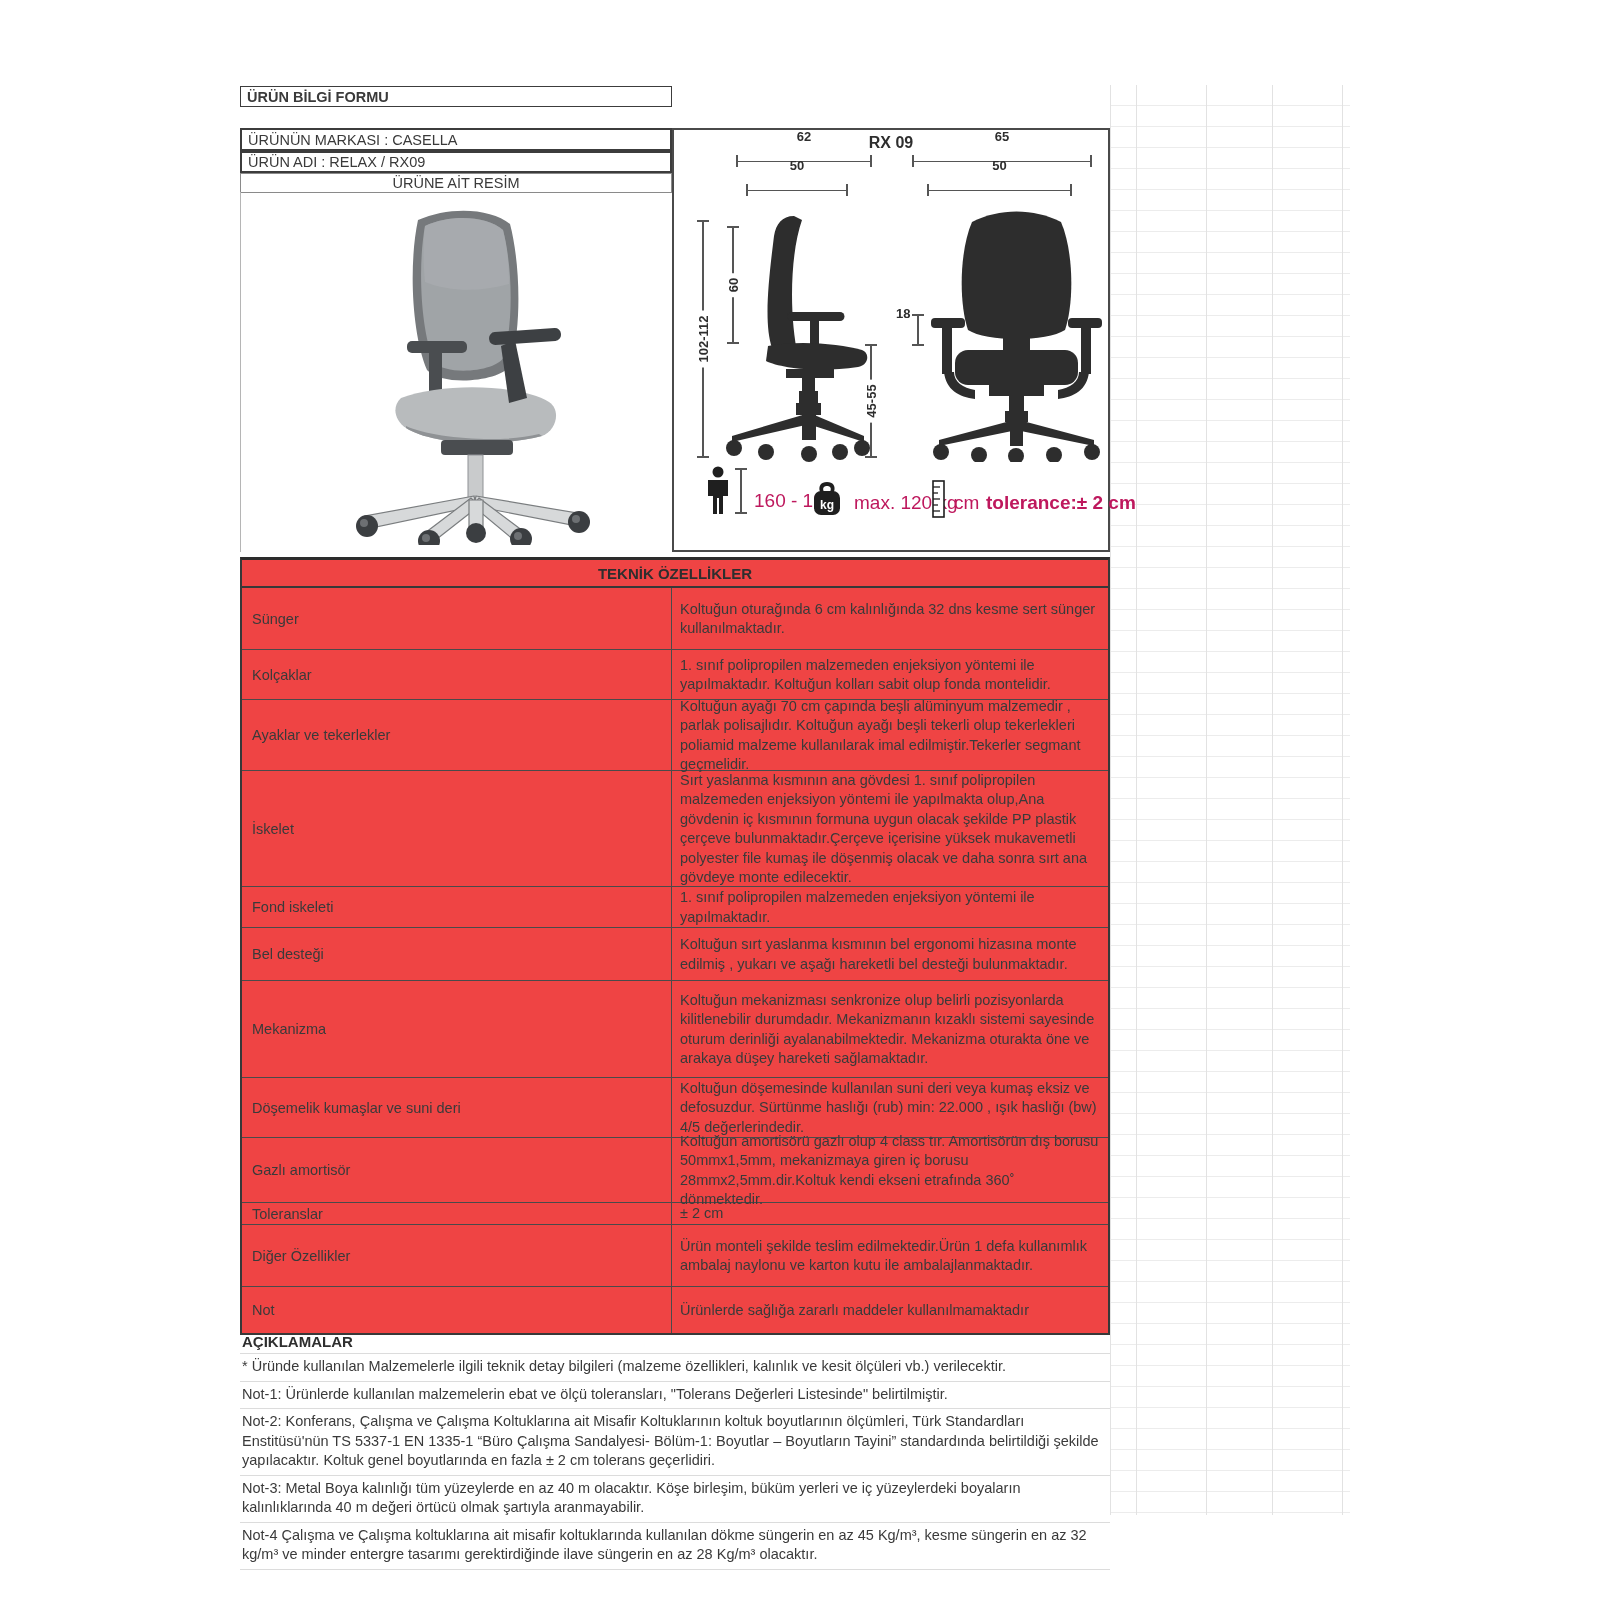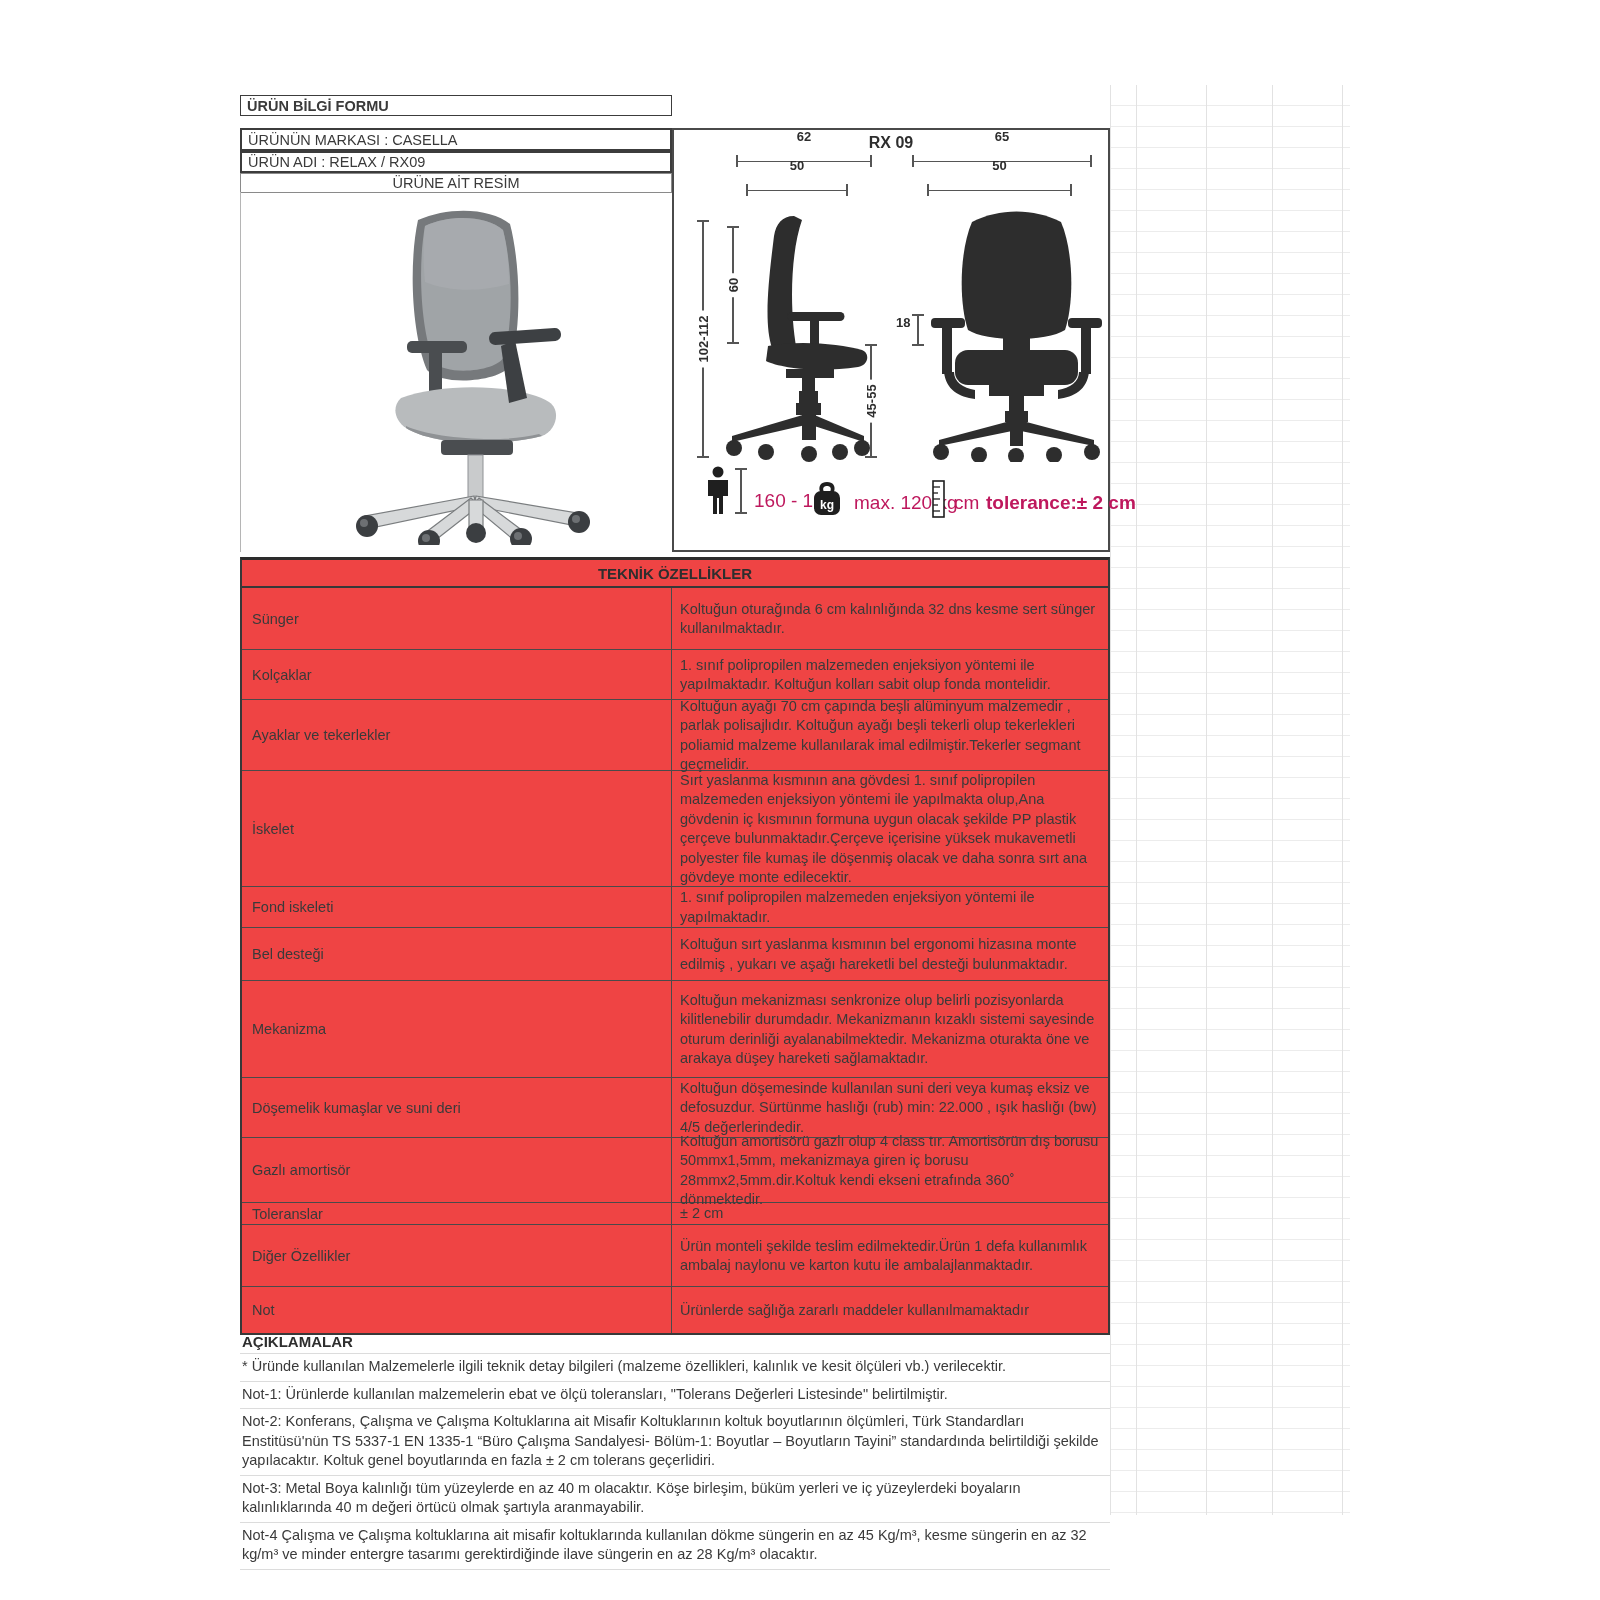--- a/index.html
+++ b/index.html
@@ -65,21 +65,21 @@
 <body>
 
 <div class="abs ghost-grid">
   <div class="gcol" style="left:0px"></div>
   <div class="gcol" style="left:26px"></div>
   <div class="gcol" style="left:96px"></div>
   <div class="gcol" style="left:162px"></div>
   <div class="gcol" style="left:232px"></div>
 </div>
 
-<div class="abs cell bold" style="left:240px;top:86px;width:432px;height:21px;border-width:1.5px;margin-top:9px;">ÜRÜN BİLGİ FORMU</div>
+<div class="abs cell bold" style="left:240px;top:86px;width:432px;height:21px;border-width:1.5px;">ÜRÜN BİLGİ FORMU</div>
 
 <div class="abs cell" style="left:240px;top:128px;width:432px;height:23px;">ÜRÜNÜN MARKASI : CASELLA</div>
 
 <div class="abs cell" style="left:240px;top:151px;width:432px;height:22px;">ÜRÜN ADI : RELAX / RX09</div>
 
 <div class="abs cell center" style="left:240px;top:173px;width:432px;height:20px;border-width:1px;border-color:#8a8a8a;">ÜRÜNE AİT RESİM</div>
 
 <div class="abs photo-area">
   <svg style="position:absolute;left:80px;top:8px;" width="310" height="345" viewBox="0 0 310 345">
 
@@ -165,21 +165,21 @@
   </div>
   <div class="vdim" style="left:196px;top:214px;height:114px;">
     <div class="tick t-t"></div>
       <div class="tick t-b"></div>
     <span class="vlabel">45-55</span>
   </div>
   <div class="vdim" style="left:243px;top:184px;height:32px;">
     <div class="tick t-t"></div>
       <div class="tick t-b"></div>
   </div>
-  <span class="dimnum" style="left:222px;top:185px;">18</span>
+  <span class="dimnum" style="left:222px;top:176px;">18</span>
 
   <svg style="position:absolute;left:48px;top:84px;" width="150" height="248" viewBox="0 0 150 248" fill="#2d2d2d">
     <path d="M72,2 C60,2 54,10 52,22 C46,70 42,110 50,134 L76,142 C67,102 68,40 80,6 Z"></path>
     <rect x="88" y="104" width="9" height="36"></rect>
     <path d="M70,98 h48 a4,4 0 0 1 0,9 h-48 a4,4 0 0 1 0,-9 Z"></path>
     <path d="M46,132 C78,126 118,130 140,136 C148,139 147,151 136,153 C96,159 58,154 44,147 Z"></path>
     <rect x="64" y="155" width="48" height="9"></rect>
     <rect x="80" y="164" width="13" height="13"></rect>
     <rect x="77" y="177" width="19" height="12"></rect>
     <rect x="74" y="189" width="25" height="12"></rect>

